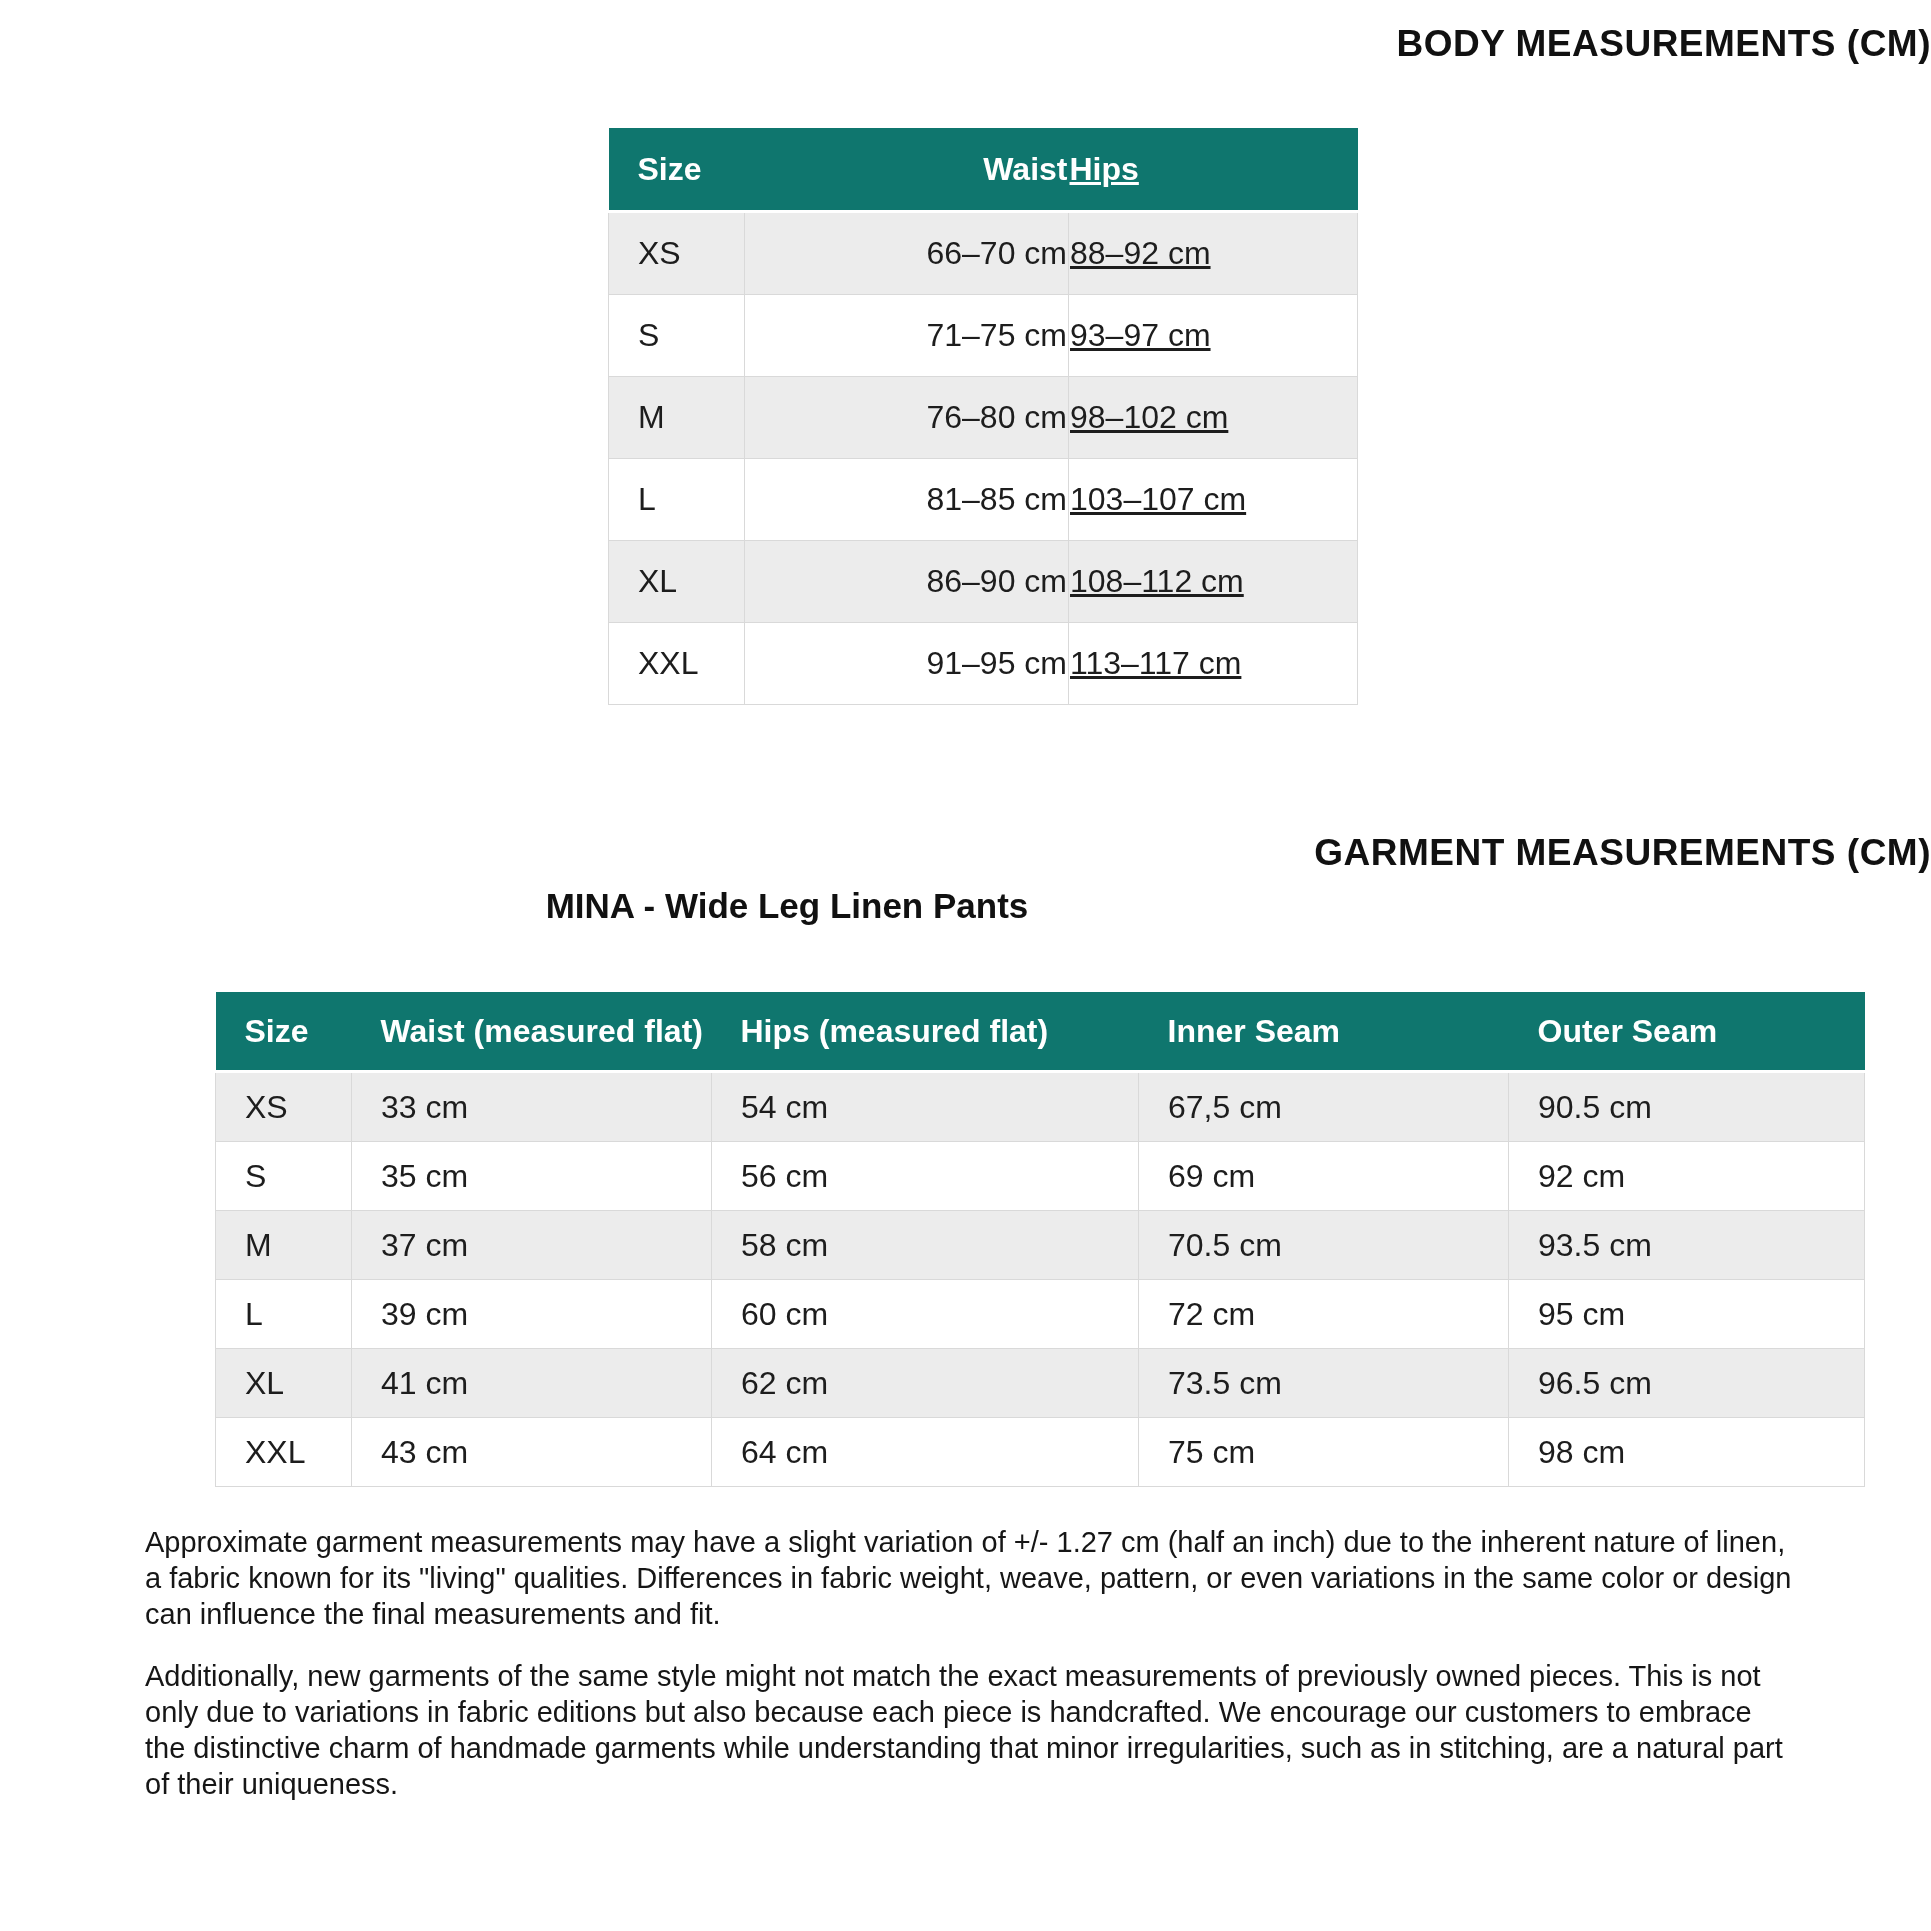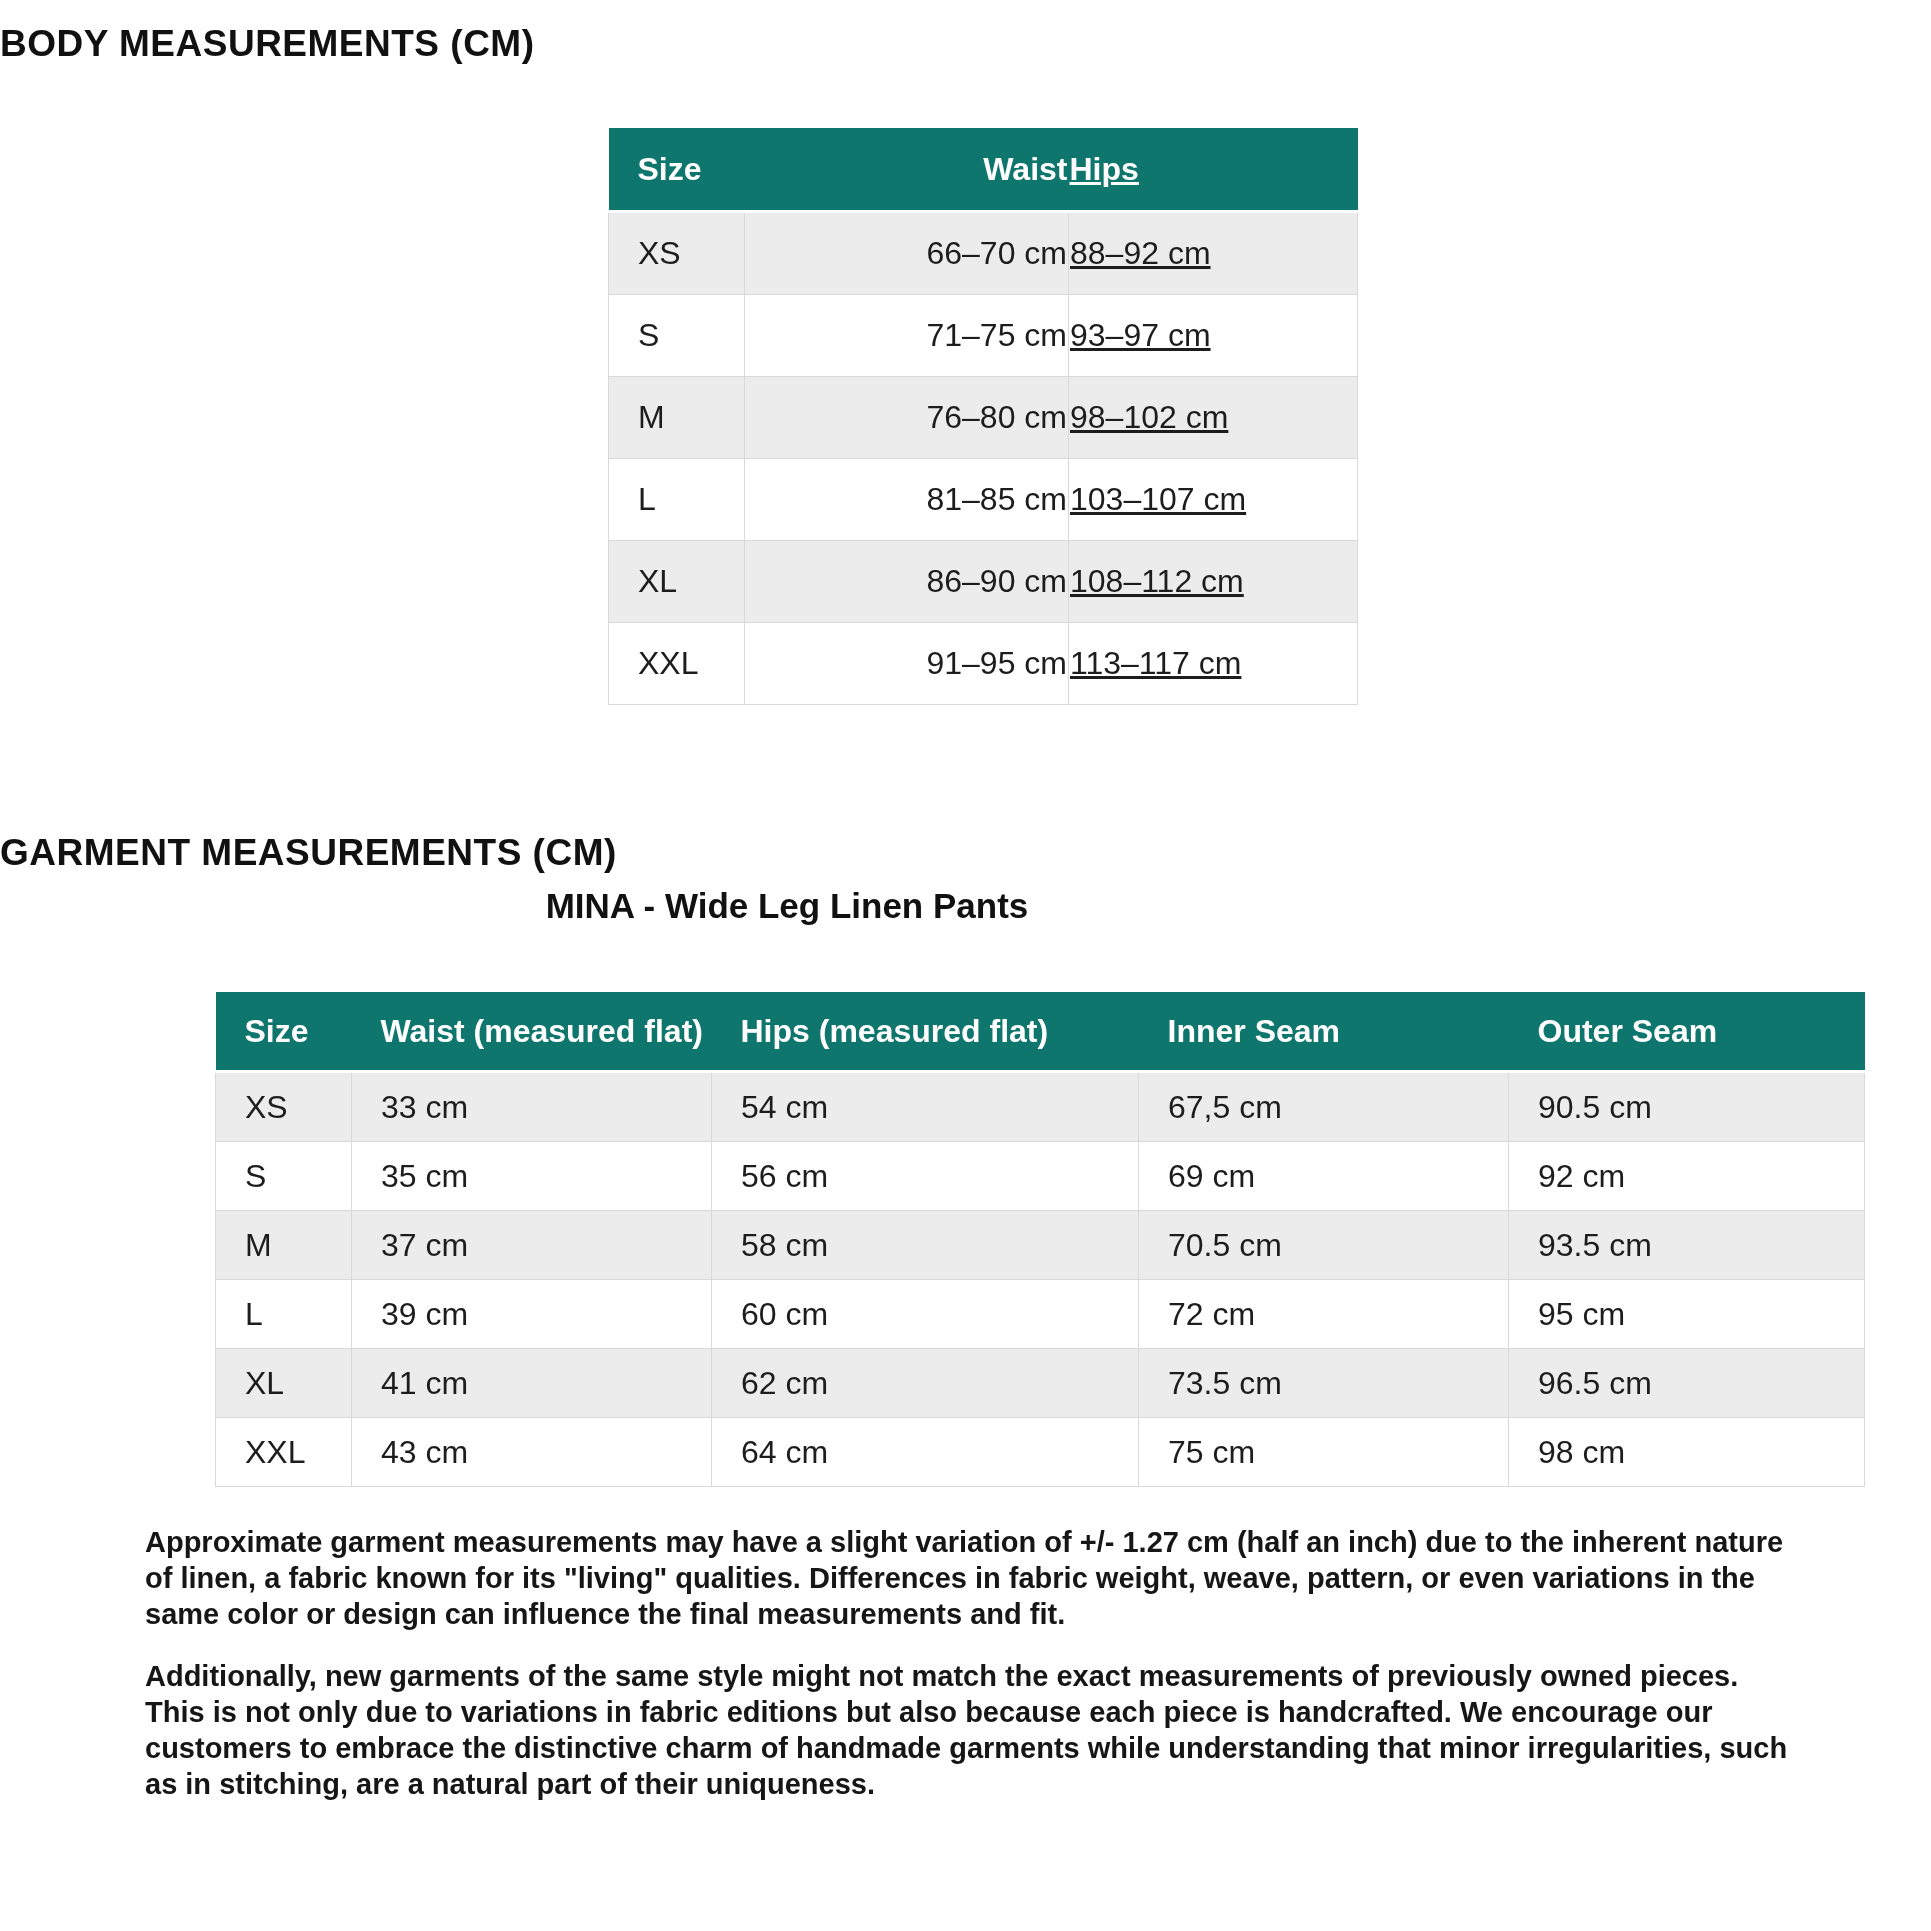--- a/index.html
+++ b/index.html
@@ -2,21 +2,21 @@
 <html><head>
 <meta charset="utf-8">
 <style>
   html,body{margin:0;padding:0;}
   body{
     width:1931px;height:1931px;position:relative;background:#ffffff;
     font-family:"Liberation Sans","DejaVu Sans",sans-serif;
     color:#1d1d1d;-webkit-font-smoothing:antialiased;
   }
   .section-title{
-    position:absolute;left:0;width:1931px;text-align:left;
+    position:absolute;left:0;width:1931px;text-align:right;
     font-weight:700;font-size:37px;letter-spacing:0.5px;color:#111;
   }
   .subtitle{
     position:absolute;left:0;width:1574px;text-align:center;
     font-weight:700;font-size:35px;color:#111;
   }
   table{border-collapse:collapse;table-layout:fixed;}
   thead th{
     background:#0f766e;color:#ffffff;font-weight:600;font-size:32px;
     border:none;border-bottom:3.9px solid #ffffff;
@@ -40,21 +40,21 @@
   #garment-table th{height:76px;text-align:left;padding-left:29px;}
   #garment-table td{height:66px;text-align:left;padding-left:29px;}
   #garment-table th:nth-child(1),#garment-table td:nth-child(1){width:106px;}
   #garment-table th:nth-child(2),#garment-table td:nth-child(2){width:330px;}
   #garment-table th:nth-child(3),#garment-table td:nth-child(3){width:397px;}
   #garment-table th:nth-child(4),#garment-table td:nth-child(4){width:340px;}
   #garment-table th:nth-child(5),#garment-table td:nth-child(5){width:326px;}
 
   .notes{
     position:absolute;left:145px;top:1524px;width:1647px;
-    font-size:29px;line-height:36px;color:#161616;font-weight:bold;
+    font-size:29px;line-height:36px;color:#161616;
   }
   .notes p{margin:0 0 26px 0;}
 </style>
 </head>
 <body>
 
 <div class="section-title" style="top:23px">BODY MEASUREMENTS (CM)</div>
 
 <table id="body-table">
   <thead>

